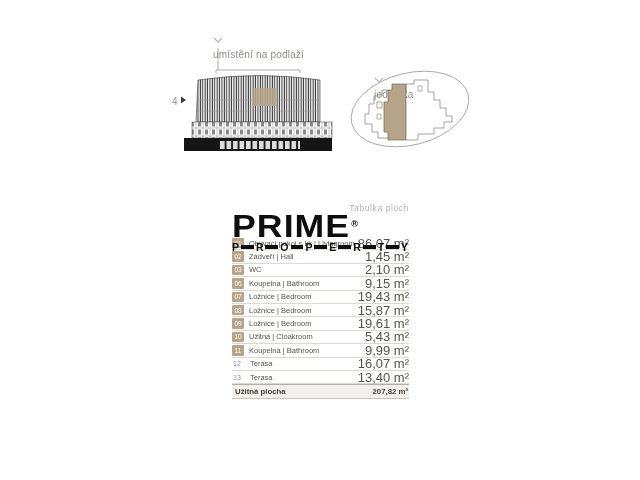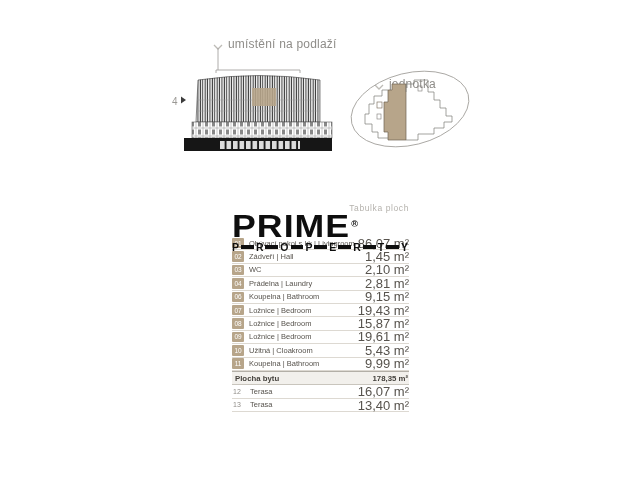--- a/index.html
+++ b/index.html
@@ -1,20 +1,20 @@
 <!DOCTYPE html>
 <html><head>
 <meta charset="utf-8">
 <style>
   html,body{margin:0;padding:0;}
   body{width:640px;height:480px;background:#ffffff;font-family:"Liberation Sans",sans-serif;position:relative;overflow:hidden;}
   .abs{position:absolute;}
 
   
-  .sec-label{display:flex;align-items:flex-end;gap:5px;color:#8f8d89;font-size:12px;letter-spacing:.2px;cursor:pointer;}
+  .sec-label{display:flex;align-items:flex-start;gap:5px;color:#8f8d89;font-size:10px;letter-spacing:.2px;cursor:pointer;flex-direction:column;}
   .sec-label svg{display:block;}
 
   
   .table-wrap{left:232px;top:203px;width:177px;}
   .tbl-title{text-align:right;color:#b5b2ad;font-size:8.5px;letter-spacing:.6px;height:12px;}
   .rows{position:absolute;left:0;top:34px;width:177px;}
   .row{display:flex;align-items:center;height:13.4px;border-bottom:1px solid #ddd9d2;box-sizing:border-box;}
   .row .num{width:12px;height:10.5px;background:#b7a58a;color:#ffffff;font-size:6.5px;display:flex;align-items:center;justify-content:center;border-radius:1px;margin-right:5px;flex:none;}
   .row.terrace .num{background:transparent;color:#908d88;font-size:7px;justify-content:flex-start;padding-left:1px;}
   .row .nm{flex:1;font-size:7.5px;color:#57534d;white-space:nowrap;overflow:hidden;}
@@ -115,25 +115,20 @@
         <span class="num">02</span>
         <span class="nm">Zádveří | Hall</span>
         <span class="ar">1,45 m²</span>
       </div>
     <div class="row">
         <span class="num">03</span>
         <span class="nm">WC</span>
         <span class="ar">2,10 m²</span>
       </div>
     <div class="row">
-        <span class="num">04</span>
-        <span class="nm">Prádelna | Laundry</span>
-        <span class="ar">2,81 m²</span>
-      </div>
-    <div class="row">
         <span class="num">06</span>
         <span class="nm">Koupelna | Bathroom</span>
         <span class="ar">9,15 m²</span>
       </div>
     <div class="row">
         <span class="num">07</span>
         <span class="nm">Ložnice | Bedroom</span>
         <span class="ar">19,43 m²</span>
       </div>
     <div class="row">
@@ -150,36 +145,36 @@
         <span class="num">10</span>
         <span class="nm">Užitná | Cloakroom</span>
         <span class="ar">5,43 m²</span>
       </div>
     <div class="row">
         <span class="num">11</span>
         <span class="nm">Koupelna | Bathroom</span>
         <span class="ar">9,99 m²</span>
       </div>
 
-    <div class="srow">
-        <span class="nm">Plocha bytu</span>
-        <span class="ar">178,35 m²</span>
-      </div>
 
     <div class="row terrace">
         <span class="num">12</span>
         <span class="nm">Terasa</span>
         <span class="ar">16,07 m²</span>
       </div>
     <div class="row terrace">
         <span class="num">13</span>
         <span class="nm">Terasa</span>
         <span class="ar">13,40 m²</span>
       </div>
 
+    <div class="srow">
+        <span class="nm">Užitná plocha</span>
+        <span class="ar">207,82 m²</span>
+      </div>
   </div>
 
   <div class="abs logo">
     <div class="prime"><span>PRIME</span><span class="reg">®</span></div>
     <div class="property">
       <span class="p-letter">P</span>
         <span class="p-dash"></span>
       <span class="p-letter">R</span>
         <span class="p-dash"></span>
       <span class="p-letter">O</span>

